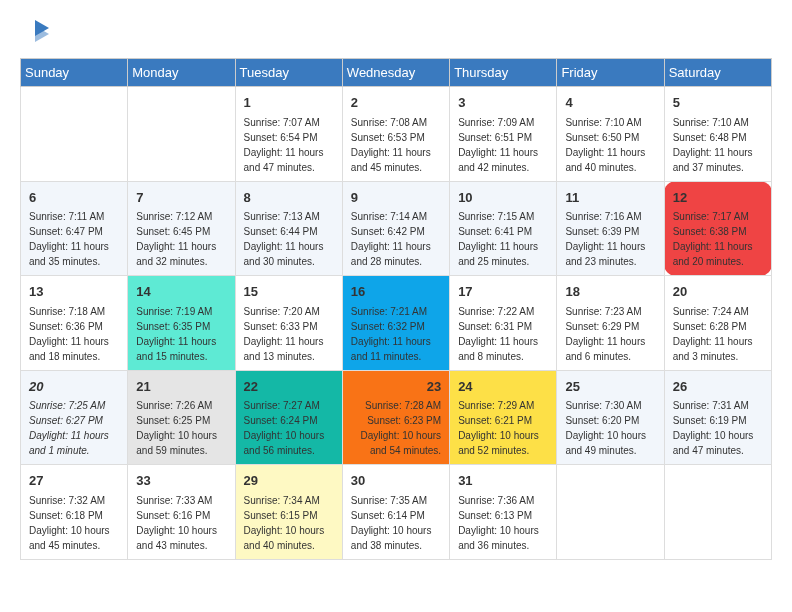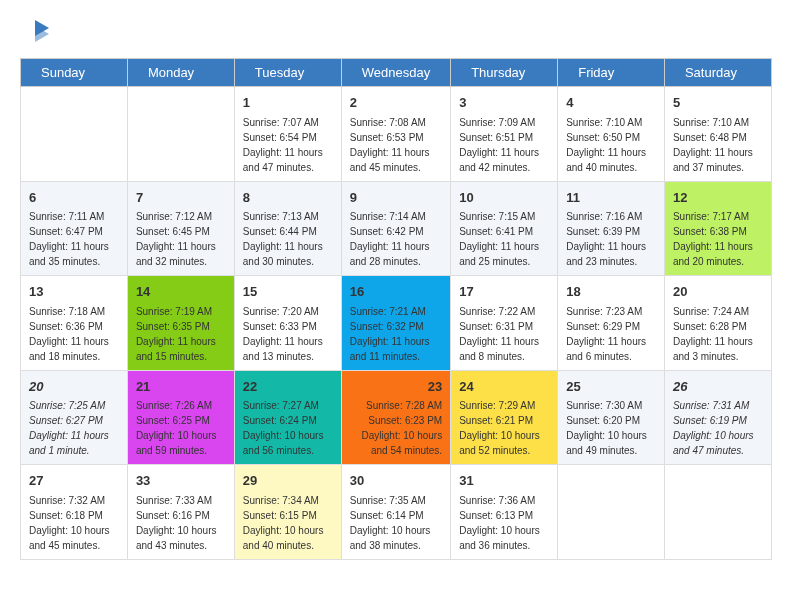--- a/index.html
+++ b/index.html
@@ -49,21 +49,21 @@
     }
     .calendar {
       width: 100%;
       border-collapse: collapse;
       font-size: 10.5px;
     }
     .calendar th {
       background-color: #3a7abf;
       color: white;
       text-align: left;
-      padding: 6px 20px;
+      padding: 6px 4px;
       font-size: 13px;
       font-weight: normal;
       border: 1px solid #ccc;
     }
     .calendar td {
       vertical-align: top;
       padding: 6px 8px;
       border: 1px solid #ddd;
       width: 14.28%;
       min-height: 85px;
@@ -168,31 +168,31 @@
           <div class="day-info">Sunrise: 7:14 AM<br>Sunset: 6:42 PM<br>Daylight: 11 hours and 28 minutes.</div>
         </td>
         <td style="background-color: rgb(242, 246, 251);">
           <span class="day-num">10</span>
           <div class="day-info">Sunrise: 7:15 AM<br>Sunset: 6:41 PM<br>Daylight: 11 hours and 25 minutes.</div>
         </td>
         <td style="background-color: rgb(242, 246, 251);">
           <span class="day-num">11</span>
           <div class="day-info">Sunrise: 7:16 AM<br>Sunset: 6:39 PM<br>Daylight: 11 hours and 23 minutes.</div>
         </td>
-        <td style="background-color: #bef264;">
+        <td style="background-color: #ef4444; border-radius: 12px;">
           <span class="day-num">12</span>
           <div class="day-info">Sunrise: 7:17 AM<br>Sunset: 6:38 PM<br>Daylight: 11 hours and 20 minutes.</div>
         </td>
       </tr>
       <tr>
         <td style="background-color: rgb(255, 255, 255);">
           <span class="day-num">13</span>
           <div class="day-info">Sunrise: 7:18 AM<br>Sunset: 6:36 PM<br>Daylight: 11 hours and 18 minutes.</div>
         </td>
-        <td style="background-color: #84cc16;">
+        <td style="background-color: #5eead4;">
           <span class="day-num">14</span>
           <div class="day-info">Sunrise: 7:19 AM<br>Sunset: 6:35 PM<br>Daylight: 11 hours and 15 minutes.</div>
         </td>
         <td style="background-color: rgb(255, 255, 255);">
           <span class="day-num">15</span>
           <div class="day-info">Sunrise: 7:20 AM<br>Sunset: 6:33 PM<br>Daylight: 11 hours and 13 minutes.</div>
         </td>
         <td style="background-color: #0ea5e9;">
           <span class="day-num">16</span>
           <div class="day-info">Sunrise: 7:21 AM<br>Sunset: 6:32 PM<br>Daylight: 11 hours and 11 minutes.</div>
@@ -208,41 +208,41 @@
         <td style="background-color: rgb(255, 255, 255);">
           <span class="day-num">20</span>
           <div class="day-info">Sunrise: 7:24 AM<br>Sunset: 6:28 PM<br>Daylight: 11 hours and 3 minutes.</div>
         </td>
       </tr>
       <tr>
         <td style="background-color: rgb(242, 246, 251); font-style: italic;">
           <span class="day-num">20</span>
           <div class="day-info">Sunrise: 7:25 AM<br>Sunset: 6:27 PM<br>Daylight: 11 hours and 1 minute.</div>
         </td>
-        <td style="background-color: #d946ef; margin-top: 37px;">
+        <td style="background-color: #e5e5e5; margin-top: 37px;">
           <span class="day-num">21</span>
           <div class="day-info">Sunrise: 7:26 AM<br>Sunset: 6:25 PM<br>Daylight: 10 hours and 59 minutes.</div>
         </td>
         <td style="background-color: #14b8a6;">
           <span class="day-num">22</span>
           <div class="day-info">Sunrise: 7:27 AM<br>Sunset: 6:24 PM<br>Daylight: 10 hours and 56 minutes.</div>
         </td>
         <td style="background-color: #f97316; text-align: right;">
           <span class="day-num">23</span>
           <div class="day-info">Sunrise: 7:28 AM<br>Sunset: 6:23 PM<br>Daylight: 10 hours and 54 minutes.</div>
         </td>
         <td style="background-color: #fde047;">
           <span class="day-num">24</span>
           <div class="day-info">Sunrise: 7:29 AM<br>Sunset: 6:21 PM<br>Daylight: 10 hours and 52 minutes.</div>
         </td>
         <td style="background-color: rgb(242, 246, 251);">
           <span class="day-num">25</span>
           <div class="day-info">Sunrise: 7:30 AM<br>Sunset: 6:20 PM<br>Daylight: 10 hours and 49 minutes.</div>
         </td>
-        <td style="background-color: rgb(242, 246, 251); font-style: italic;">
+        <td style="background-color: rgb(242, 246, 251);">
           <span class="day-num">26</span>
           <div class="day-info">Sunrise: 7:31 AM<br>Sunset: 6:19 PM<br>Daylight: 10 hours and 47 minutes.</div>
         </td>
       </tr>
       <tr>
         <td style="background-color: rgb(255, 255, 255);">
           <span class="day-num">27</span>
           <div class="day-info">Sunrise: 7:32 AM<br>Sunset: 6:18 PM<br>Daylight: 10 hours and 45 minutes.</div>
         </td>
         <td style="background-color: rgb(255, 255, 255);">

